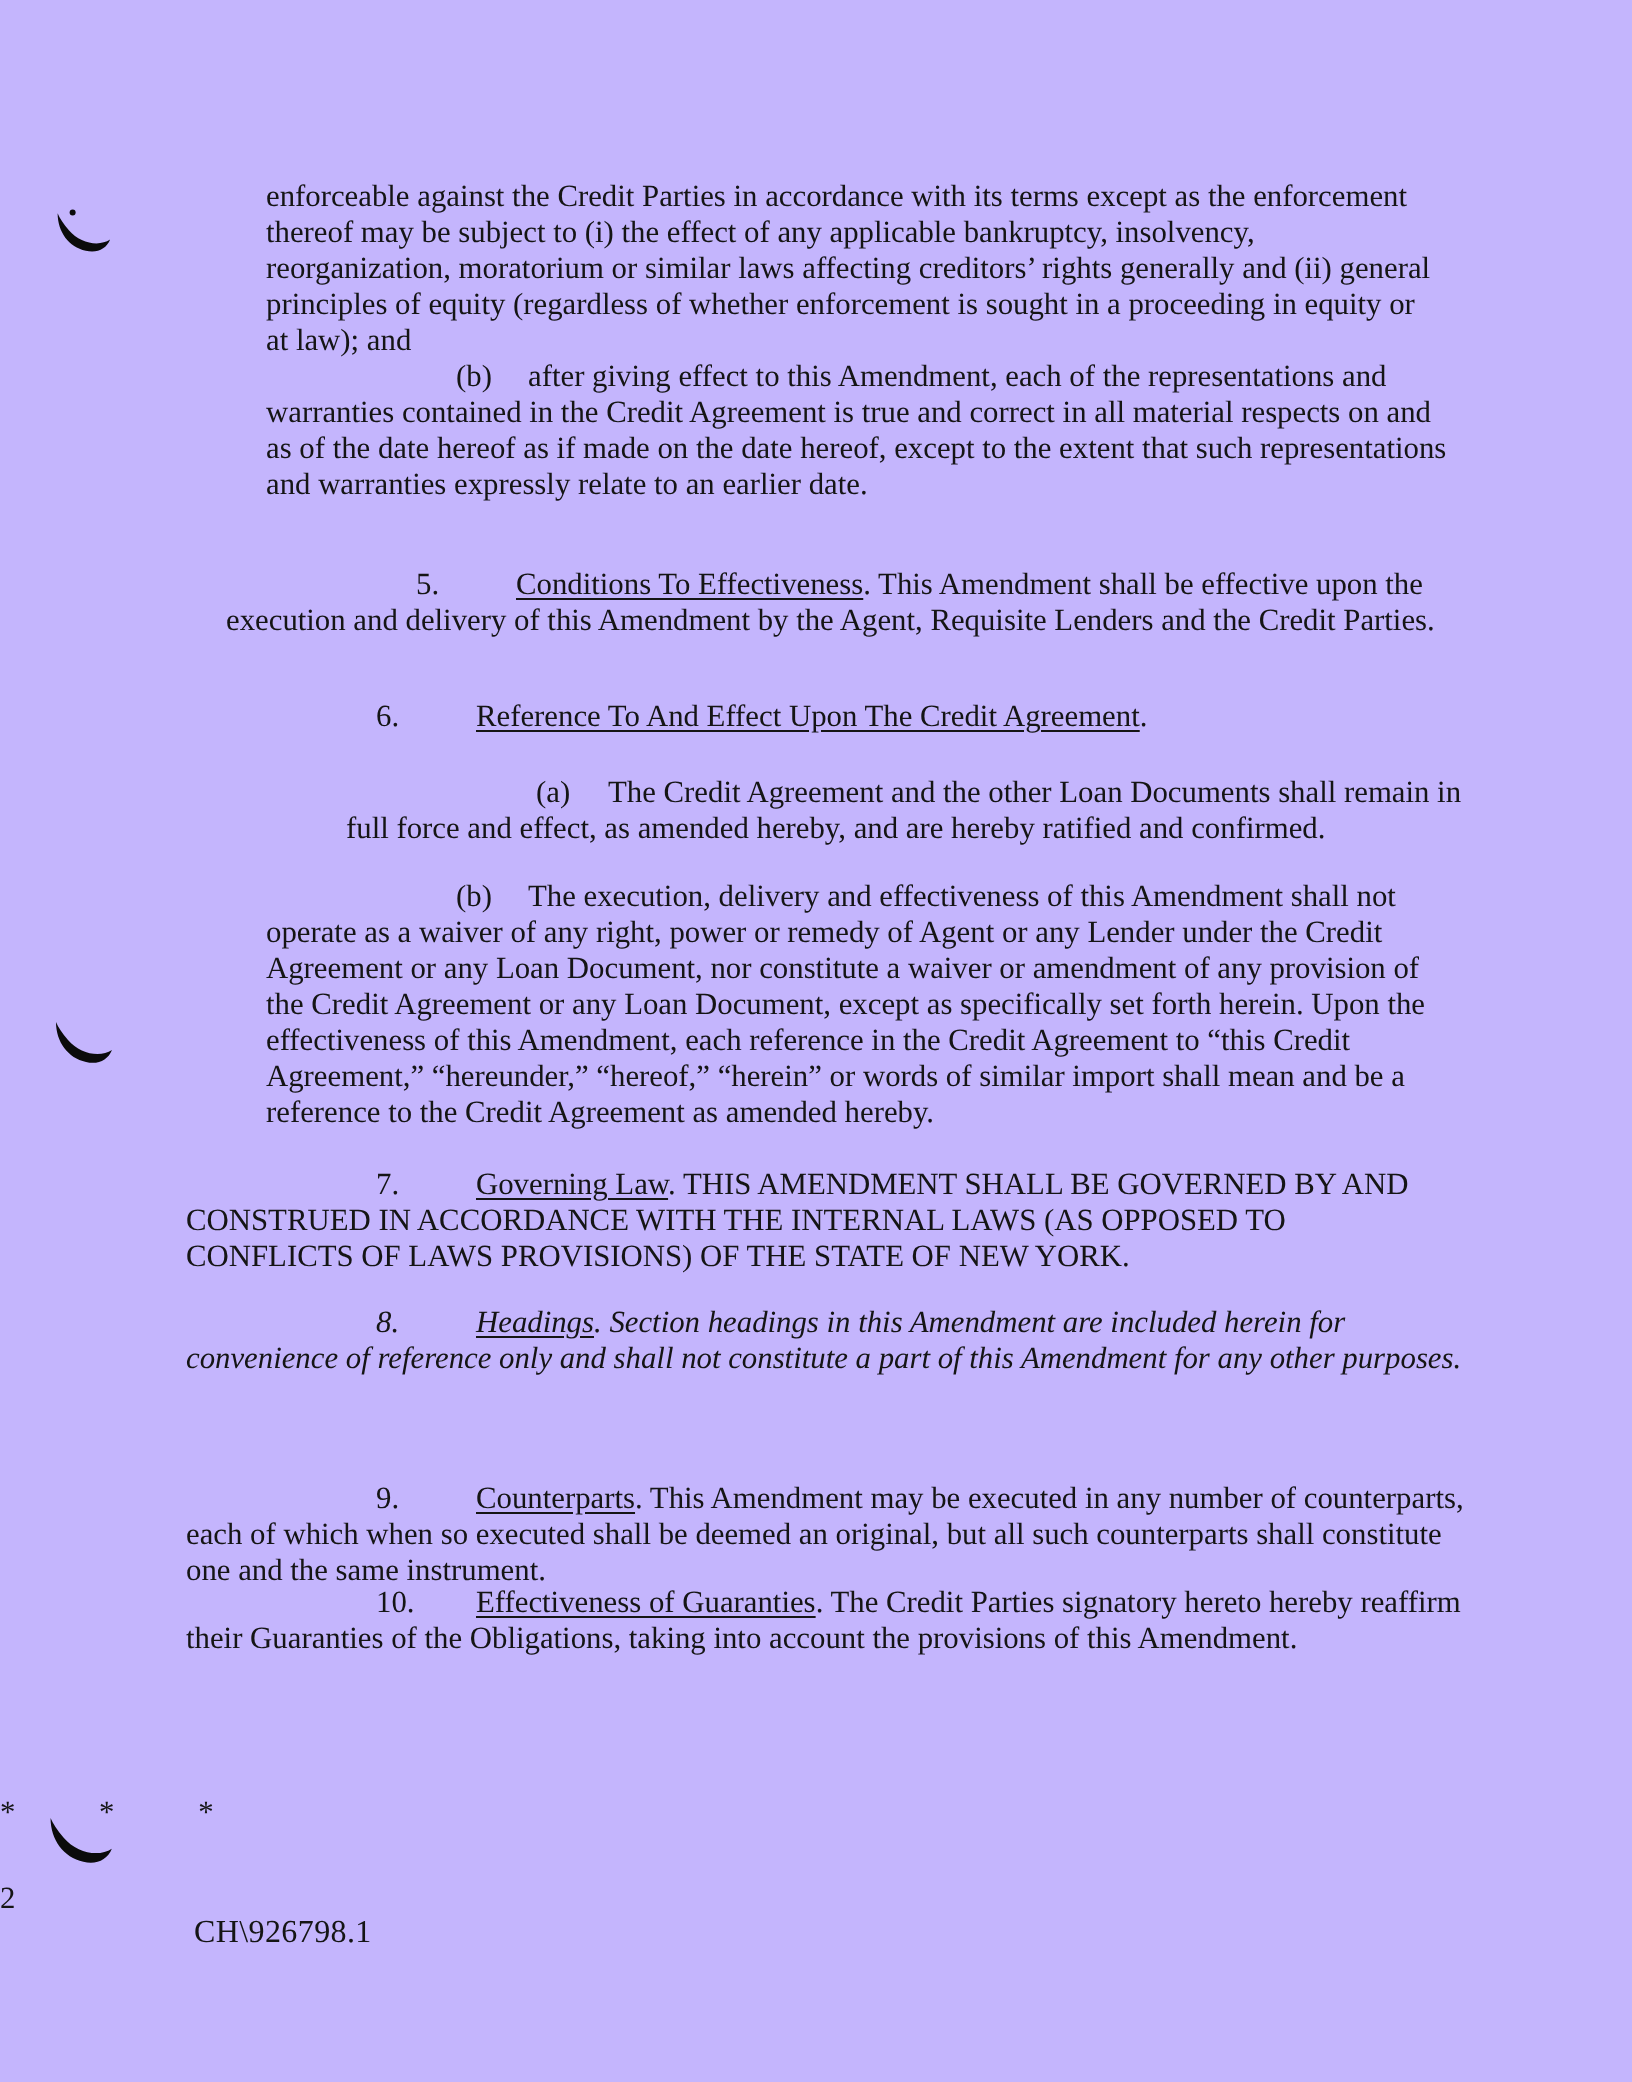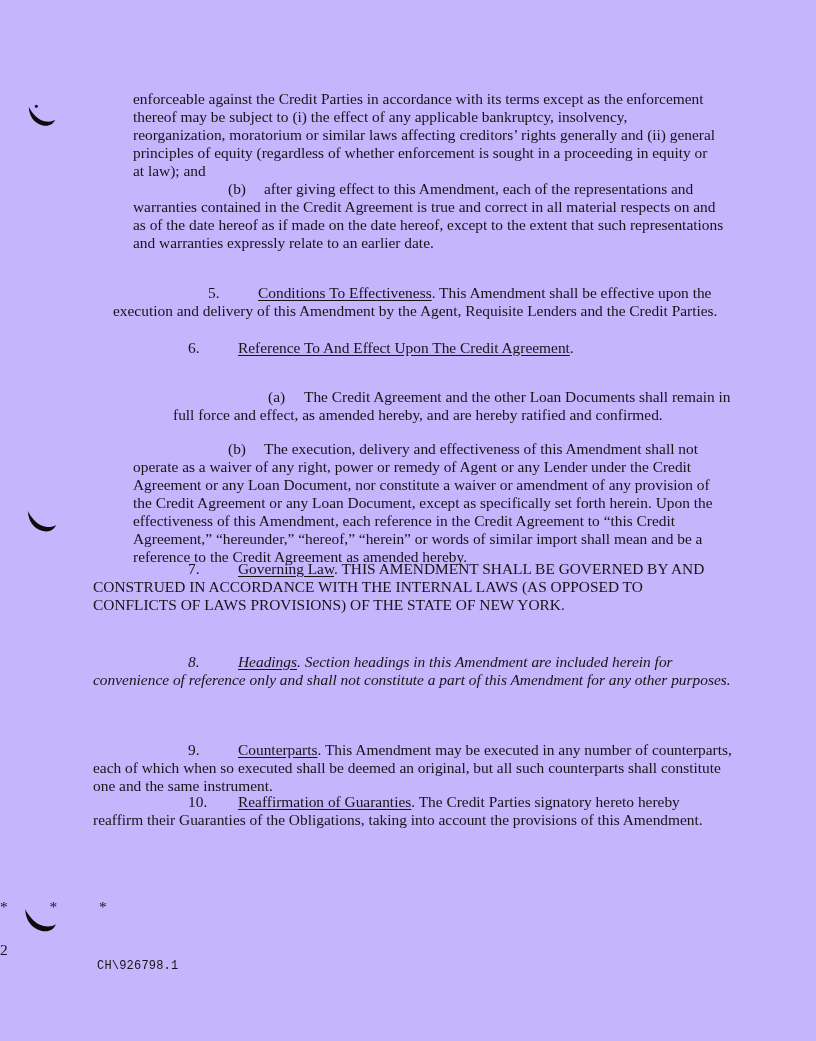--- a/index.html
+++ b/index.html
@@ -25,36 +25,36 @@
   .sec .title { text-decoration: underline; text-underline-offset: 2px; }
 
   
   .bq { left: 133px; width: 592px; }
   .bq.sub { text-indent: 95px; }
   .bq .lbl { display: inline-block; width: 36px; text-indent: 0; }
 
   #cont-para { top: 90px; width: 585px; }
   #sub-b-top { top: 180px; }
   #sec-5 { top: 284px; margin-left: 20px; }
-  #sec-6 { top: 339px; }
+  #sec-6 { top: 350px; }
   #sub-a6 { top: 388px; width: 575px; margin-left: 40px; }
   #sub-b6 { top: 440px; }
-  #sec-7 { top: 560px; width: 628px; }
+  #sec-7 { top: 584px; width: 628px; }
   #sec-8 { top: 653px; font-style: italic; }
   #sec-9 { top: 723px; margin-top: 18px; }
   #sec-10 { top: 793px; }
 
   .stars {
     top: 898px; left: 0; width: 816px;
     text-align: center;
     word-spacing: 38px;
     letter-spacing: 0;
   }
   .pagenum { top: 941px; left: 0; width: 816px; text-align: center; }
-  .footer { top: 960px; left: 97px; font-size: 12px; line-height: 13px; letter-spacing: 0.2px; font-family: Liberation Mono, monospace; }
+  .footer { top: 960px; left: 97px; font-size: 16px; line-height: 13px; letter-spacing: 0.2px; }
 
   
   .artifact { position: absolute; }
   .artifact svg { display: block; width: 100%; height: 100%; }
   #artifact-1 { left: 26px; top: 103px; width: 30px; height: 27px; }
   #artifact-2 { left: 25px; top: 508px; width: 32px; height: 27px; }
   #artifact-3 { left: 22px; top: 905px; width: 35px; height: 31px; }
 </style>
 </head>
 <body>
@@ -108,21 +108,21 @@
 
   <p class="sec" id="sec-8">
     <span class="num">8.</span><span class="title">Headings</span><span>.  Section headings in this Amendment are included herein for convenience of reference only and shall not constitute a part of this Amendment for any other purposes.</span>
   </p>
 
   <p class="sec" id="sec-9">
     <span class="num">9.</span><span class="title">Counterparts</span><span>.  This Amendment may be executed in any number of counterparts, each of which when so executed shall be deemed an original, but all such counterparts shall constitute one and the same instrument.</span>
   </p>
 
   <p class="sec" id="sec-10">
-    <span class="num">10.</span><span class="title">Reaffirmation of Guaranties</span><span>.  The Credit Parties signatory hereto hereby reaffirm their Guaranties of the Obligations, taking into account the provisions of this Amendment.</span>
+    <span class="num">10.</span><span class="title">Effectiveness of Guaranties</span><span>.  The Credit Parties signatory hereto hereby reaffirm their Guaranties of the Obligations, taking into account the provisions of this Amendment.</span>
   </p>
 
   <p class="stars">* * *</p>
 
   <p class="pagenum">2</p>
 
   <p class="footer">CH\926798.1</p>
 
 </div>
 

